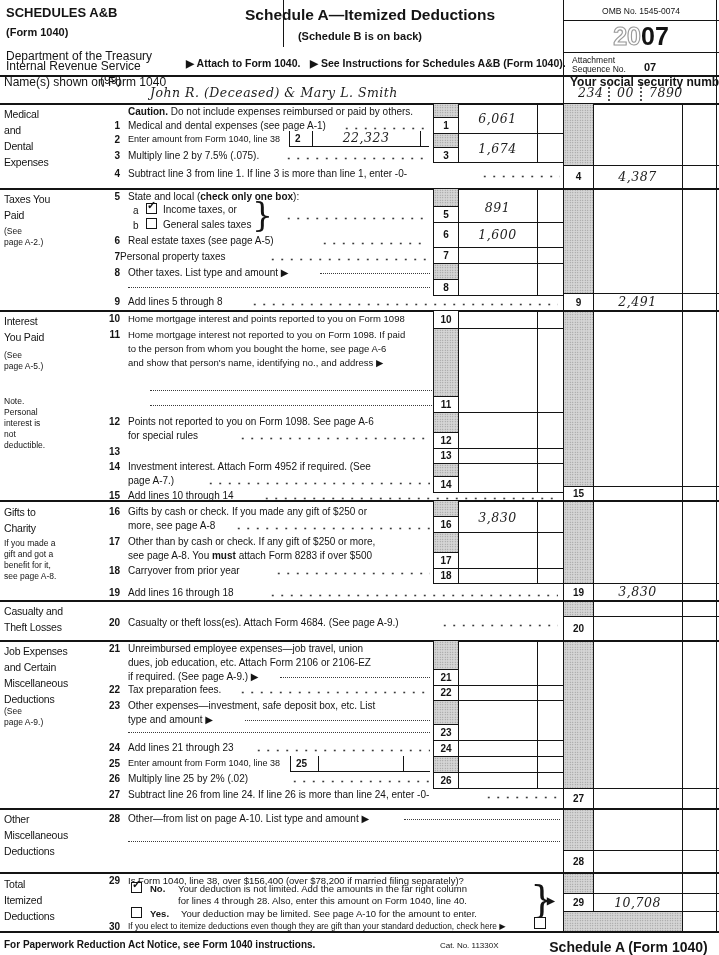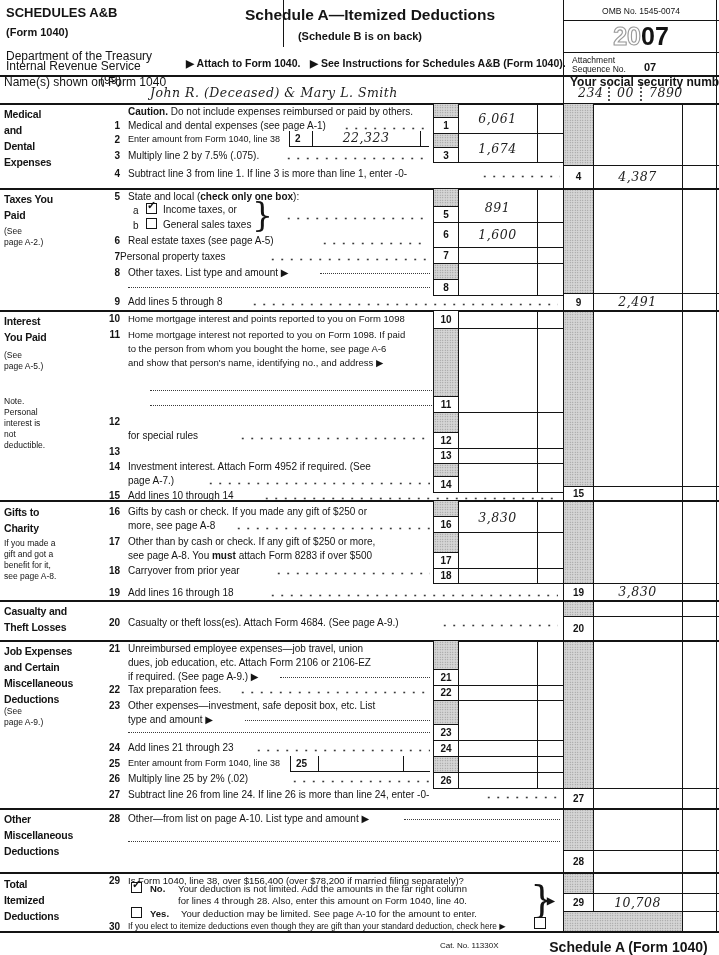--- a/index.html
+++ b/index.html
@@ -7,21 +7,21 @@
 body{width:719px;height:955px;position:relative;font-family:"Liberation Sans",sans-serif;color:#141414;-webkit-font-smoothing:antialiased}
 #form{position:absolute;left:0;top:0;width:719px;height:955px;background:#fff;overflow:hidden}
 .a{position:absolute}
 .t{font-size:10px;line-height:12px;white-space:nowrap}
 .t95{font-size:9.5px;line-height:11px;white-space:nowrap}
 .t9{font-size:9px;line-height:10.5px;white-space:nowrap}
 .t8{font-size:8.5px;line-height:11px;white-space:nowrap}
 .t75{font-size:12px;line-height:9px;white-space:nowrap}
 .b{font-weight:bold}
 .pre{white-space:pre-line}
-.sb{font-weight:bold;font-size:10.5px;line-height:16px;letter-spacing:-0.2px;white-space:pre-line}
+.sb{font-weight:normal;font-size:10.5px;line-height:16px;letter-spacing:-0.2px;white-space:pre-line}
 .hand{font-family:"DejaVu Serif",serif;font-style:italic;font-size:12.5px;letter-spacing:.5px;color:#1d1d1d}
 .gray{background-color:#d6d6d6;background-image:radial-gradient(#8d8d8d .7px,transparent .85px);background-size:2.5px 2.5px}
 .hl{background:#141414;height:1px}
 .hl2{background:#141414;height:2px}
 .vl{background:#141414;width:1px}
 .ln{width:26px;text-align:right;font-weight:bold;font-size:10px;line-height:12px}
 .nbox{background:#fff;display:flex;align-items:center;justify-content:center;font-weight:bold;font-size:10px}
 .nbt{border-top:1px solid #141414}
 .val{display:flex;align-items:center;justify-content:center}
 .cb{border:1.3px solid #141414;background:#fff}
@@ -240,20 +240,21 @@
 
   <div class="a ln" style="left:94px;top:313px">10</div>
   <div class="a t95" style="left:128px;top:313px">Home mortgage interest and points reported to you on Form 1098</div>
   <div class="a ln" style="left:94px;top:329px">11</div>
   <div class="a t95" style="left:128px;top:329px">Home mortgage interest not reported to you on Form 1098. If paid</div>
   <div class="a t95" style="left:128px;top:343px">to the person from whom you bought the home, see page A-6</div>
   <div class="a t95" style="left:128px;top:357px">and show that person's name, identifying no., and address ▶</div>
   <div class="a dotl" style="left:150px;top:389px;width:282px"></div>
   <div class="a dotl" style="left:150px;top:404px;width:282px"></div>
   <div class="a ln" style="left:94px;top:416px">12</div>
+  <div class="a t" style="left:128px;top:416px">Points not reported to you on Form 1098. See page A-6</div>
   <div class="a t" style="left:128px;top:430px">for special rules</div>
   <div class="a leader" style="left:238px;top:437px;width:192px"></div>
   <div class="a ln" style="left:94px;top:446px">13</div>
   <div class="a ln" style="left:94px;top:461px">14</div>
   <div class="a t" style="left:128px;top:461px">Investment interest. Attach Form 4952 if required. (See</div>
   <div class="a t" style="left:128px;top:475px">page A-7.)</div>
   <div class="a leader" style="left:206px;top:482px;width:224px"></div>
   <div class="a ln" style="left:94px;top:490px">15</div>
   <div class="a t" style="left:128px;top:490px">Add lines 10 through 14</div>
   <div class="a leader" style="left:262px;top:497px;width:296px"></div>
@@ -380,16 +381,17 @@
   <div class="a brace" style="left:530px;top:880px;font-size:38px">}</div>
   <div class="a b" style="left:547px;top:895px;font-size:10px">▶</div>
   <div class="a hl" style="left:563px;top:893px;width:156px"></div>
   <div class="a nbox" style="left:564px;top:894px;width:29px;height:17px">29</div>
   <div class="a val hand" style="left:593px;top:893px;width:89px;height:18px">10,708</div>
   <div class="a hl" style="left:563px;top:911px;width:156px"></div>
   <div class="a ln" style="left:94px;top:921px">30</div>
   <div class="a" style="left:128px;top:921px;font-size:8.3px;white-space:nowrap">If you elect to itemize deductions even though they are gift than your standard deduction, check here ▶</div>
   <div class="a cb" style="left:534px;top:917px;width:12px;height:12px"></div>
 
+  <div class="a b" style="left:4px;top:939px;font-size:10px">For Paperwork Reduction Act Notice, see Form 1040 instructions.</div>
   <div class="a" style="left:440px;top:941px;font-size:8px">Cat. No. 11330X</div>
   <div class="a b" style="left:540px;top:939px;width:177px;font-size:14px;text-align:center">Schedule A (Form 1040) 2007</div>
 
 </div>
 
 </body></html>

